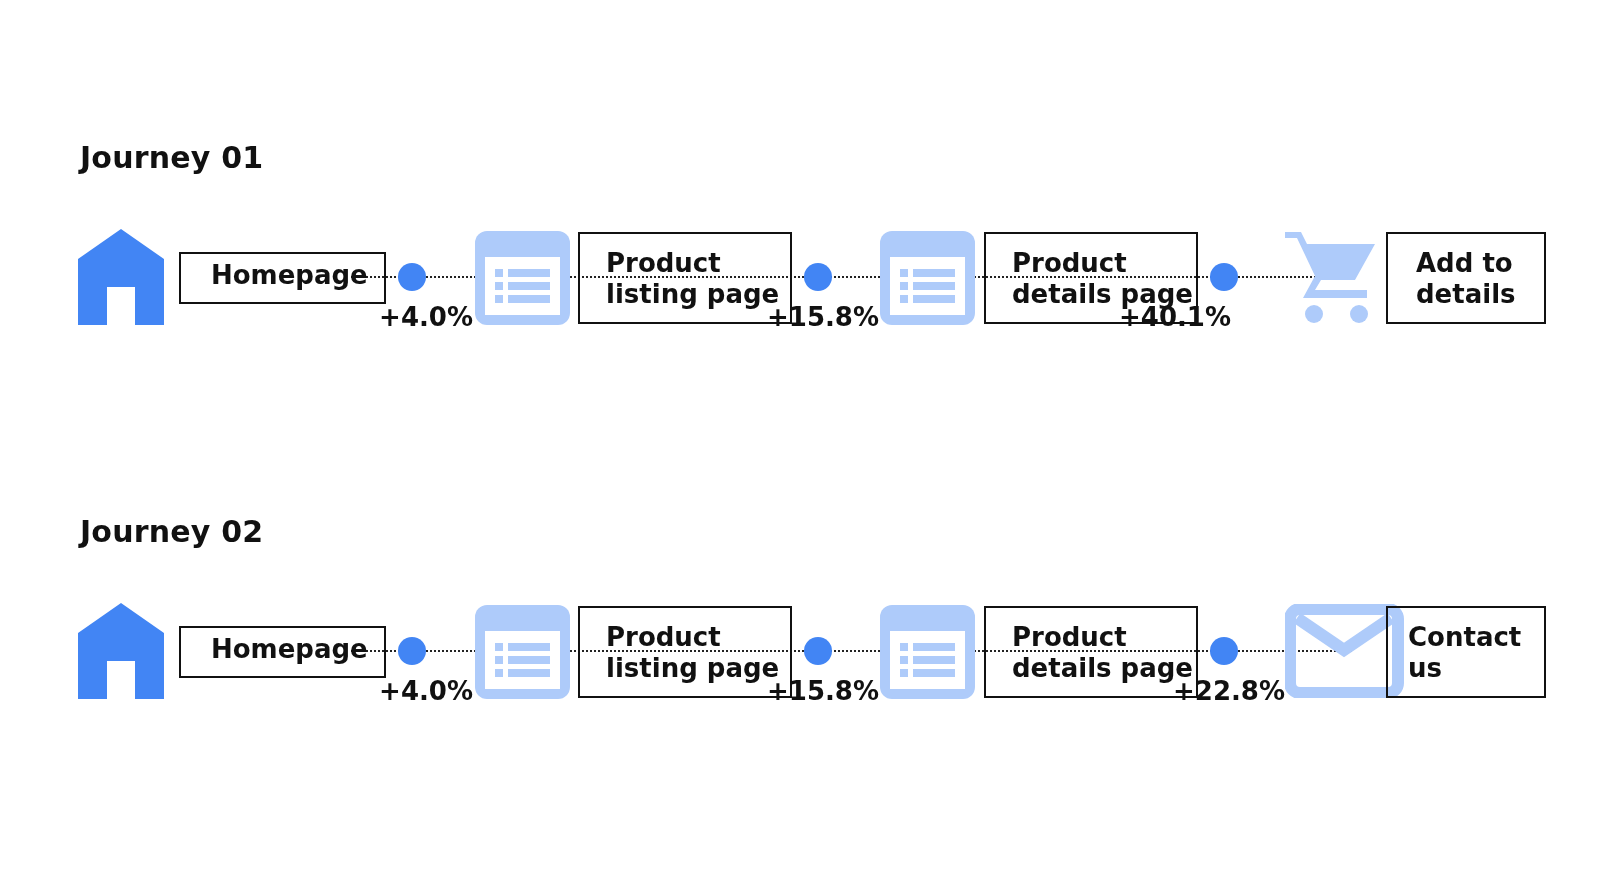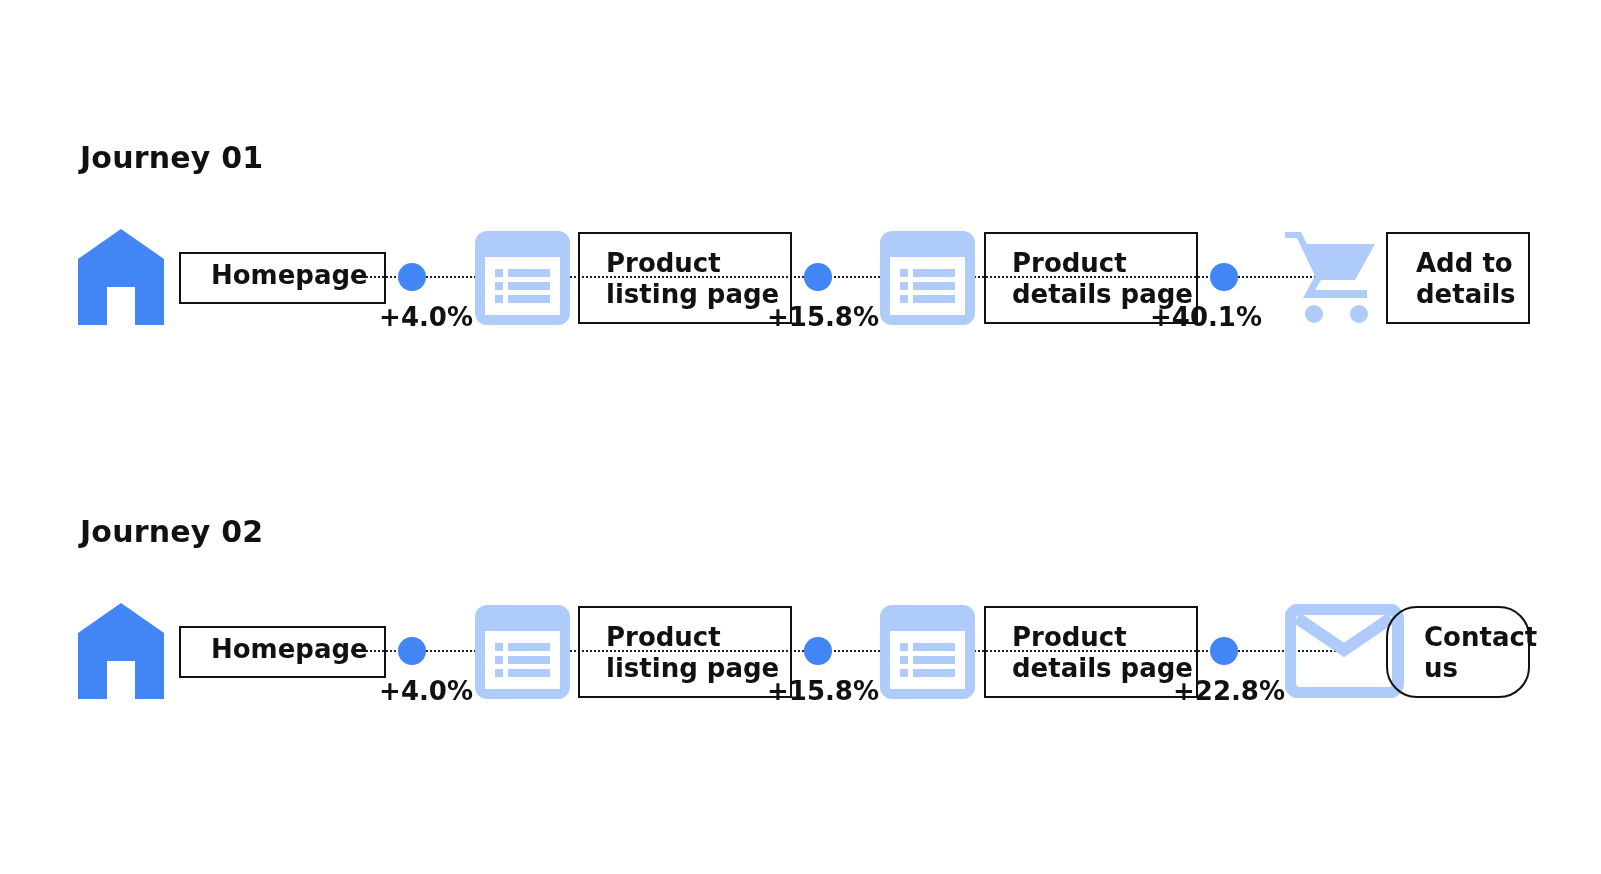--- a/index.html
+++ b/index.html
@@ -58,28 +58,28 @@
       <rect x="33" y="51" width="42" height="8" fill="#aecbfa"></rect>
     <rect x="20" y="64" width="8" height="8" fill="#aecbfa"></rect>
       <rect x="33" y="64" width="42" height="8" fill="#aecbfa"></rect>
   </svg>
   <div class="box" style="left:950px;top:232px;width:214px;height:92px;padding:14px 0 0 26px;">
     <span>Product</span>
     <span>details page</span>
   </div>
 
   <div class="dot" style="left:1210px;top:263px;"></div>
-  <div class="pct" style="left:1142px;top:302px;">+40.1%</div>
+  <div class="pct" style="left:1111px;top:302px;">+40.1%</div>
 
   <svg class="icon" style="left:1285px;top:232px;" width="92" height="92" viewBox="0 0 92 92">
     <path d="M0 0 L16 0 L22 12 L90 12 L70 48 L36 48 L30 58 L82 58 L82 66 L18 66 L30 44 L12 6 L0 6 Z" fill="#aecbfa"></path>
     <circle cx="29" cy="82" r="9" fill="#aecbfa"></circle>
     <circle cx="74" cy="82" r="9" fill="#aecbfa"></circle>
   </svg>
-  <div class="box" style="left:1352px;top:232px;width:144px;height:92px;padding:14px 0 0 28px;">
+  <div class="box" style="left:1352px;top:232px;width:160px;height:92px;padding:14px 0 0 28px;">
     <span>Add to</span>
     <span>details</span>
   </div>
 </div>
 
 <div class="journey" style="top:374px;">
   <div class="jtitle" style="top:140px;">Journey 02</div>
 
   <div class="line" style="left:351px;width:1001px;top:276px;"></div>
 
@@ -126,17 +126,17 @@
     <span>details page</span>
   </div>
 
   <div class="dot" style="left:1210px;top:263px;"></div>
   <div class="pct" style="left:1165px;top:302px;">+22.8%</div>
 
   <svg class="icon" style="left:1285px;top:230px;" width="120" height="94" viewBox="0 0 120 94">
     <rect x="5" y="5" width="108" height="84" rx="10" fill="none" stroke="#aecbfa" stroke-width="12"></rect>
     <path d="M12 14 L59 46 L106 14" fill="none" stroke="#aecbfa" stroke-width="12"></path>
   </svg>
-  <div class="box" style="left:1352px;top:232px;width:144px;height:92px;padding:14px 0 0 36px;border-radius:31px;">
+  <div class="box" style="left:1352px;top:232px;width:160px;height:92px;padding:14px 0 0 20px;">
     <span>Contact</span>
     <span>us</span>
   </div>
 </div>
 
 </body></html>

